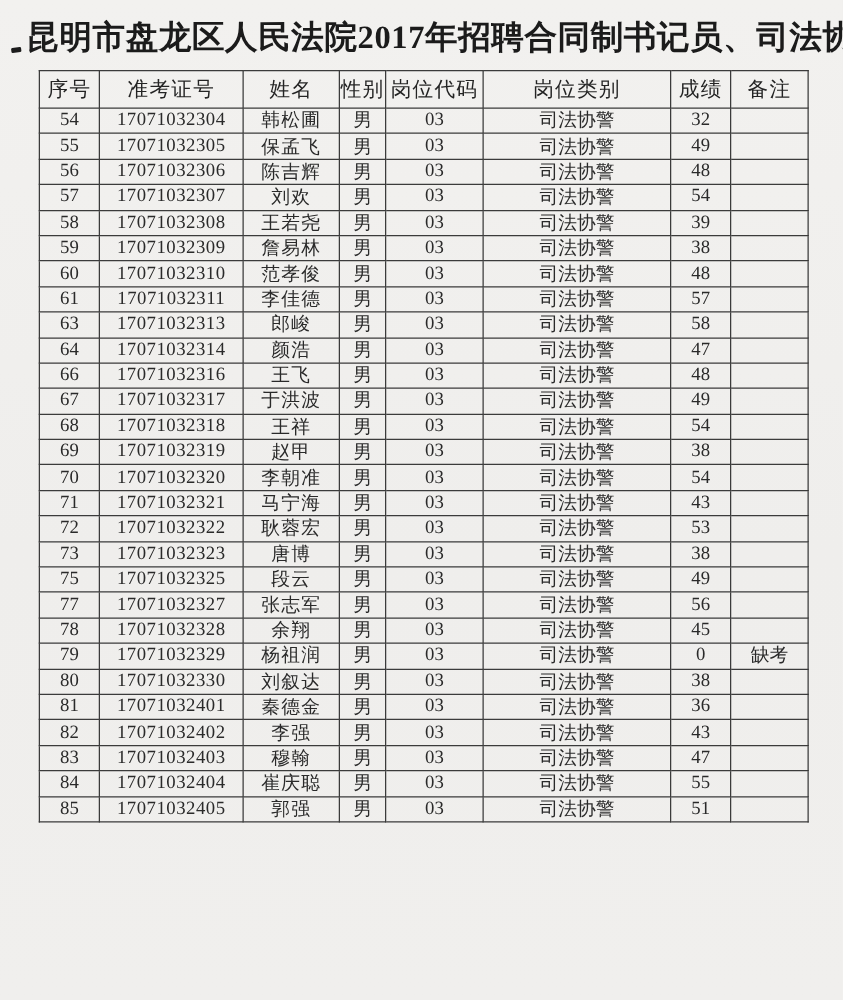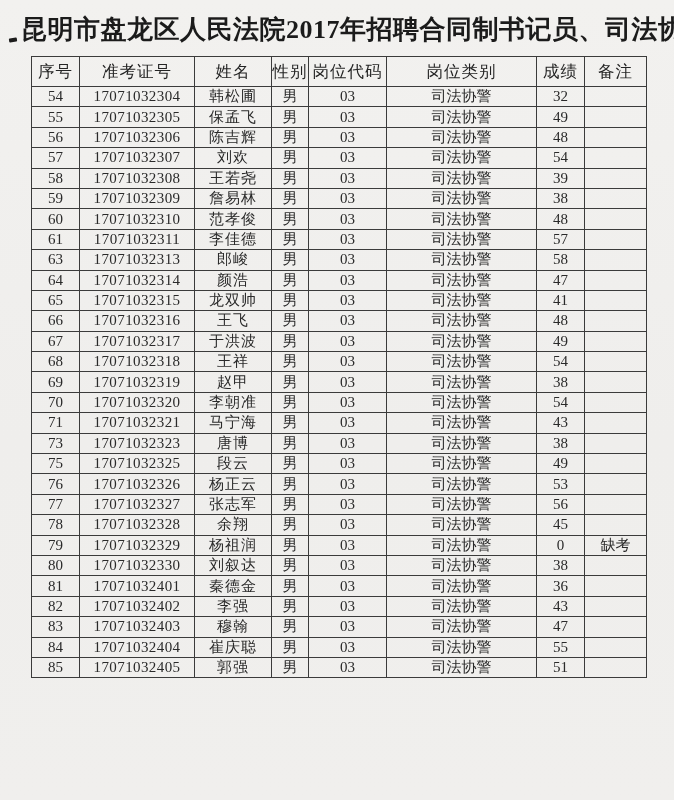--- a/index.html
+++ b/index.html
@@ -206,30 +206,20 @@
           <td class="cell-index">64</td>
           <td class="cell-ticket-number">17071032314</td>
           <td class="cell-name">颜浩</td>
           <td class="cell-gender">男</td>
           <td class="cell-position-code">03</td>
           <td class="cell-position-category">司法协警</td>
           <td class="cell-score">47</td>
           <td class="cell-remark"></td>
         </tr>
         <tr>
-          <td class="cell-index">65</td>
-          <td class="cell-ticket-number">17071032315</td>
-          <td class="cell-name">龙双帅</td>
-          <td class="cell-gender">男</td>
-          <td class="cell-position-code">03</td>
-          <td class="cell-position-category">司法协警</td>
-          <td class="cell-score">41</td>
-          <td class="cell-remark"></td>
-        </tr>
-        <tr>
           <td class="cell-index">66</td>
           <td class="cell-ticket-number">17071032316</td>
           <td class="cell-name">王飞</td>
           <td class="cell-gender">男</td>
           <td class="cell-position-code">03</td>
           <td class="cell-position-category">司法协警</td>
           <td class="cell-score">48</td>
           <td class="cell-remark"></td>
         </tr>
         <tr>
@@ -276,47 +266,47 @@
           <td class="cell-index">71</td>
           <td class="cell-ticket-number">17071032321</td>
           <td class="cell-name">马宁海</td>
           <td class="cell-gender">男</td>
           <td class="cell-position-code">03</td>
           <td class="cell-position-category">司法协警</td>
           <td class="cell-score">43</td>
           <td class="cell-remark"></td>
         </tr>
         <tr>
+          <td class="cell-index">72</td>
+          <td class="cell-ticket-number">17071032322</td>
+          <td class="cell-name">耿蓉宏</td>
+          <td class="cell-gender">男</td>
+          <td class="cell-position-code">03</td>
+          <td class="cell-position-category">司法协警</td>
+          <td class="cell-score">53</td>
+          <td class="cell-remark"></td>
+        </tr>
+        <tr>
           <td class="cell-index">73</td>
           <td class="cell-ticket-number">17071032323</td>
           <td class="cell-name">唐博</td>
           <td class="cell-gender">男</td>
           <td class="cell-position-code">03</td>
           <td class="cell-position-category">司法协警</td>
           <td class="cell-score">38</td>
           <td class="cell-remark"></td>
         </tr>
         <tr>
           <td class="cell-index">75</td>
           <td class="cell-ticket-number">17071032325</td>
           <td class="cell-name">段云</td>
           <td class="cell-gender">男</td>
           <td class="cell-position-code">03</td>
           <td class="cell-position-category">司法协警</td>
           <td class="cell-score">49</td>
-          <td class="cell-remark"></td>
-        </tr>
-        <tr>
-          <td class="cell-index">76</td>
-          <td class="cell-ticket-number">17071032326</td>
-          <td class="cell-name">杨正云</td>
-          <td class="cell-gender">男</td>
-          <td class="cell-position-code">03</td>
-          <td class="cell-position-category">司法协警</td>
-          <td class="cell-score">53</td>
           <td class="cell-remark"></td>
         </tr>
         <tr>
           <td class="cell-index">77</td>
           <td class="cell-ticket-number">17071032327</td>
           <td class="cell-name">张志军</td>
           <td class="cell-gender">男</td>
           <td class="cell-position-code">03</td>
           <td class="cell-position-category">司法协警</td>
           <td class="cell-score">56</td>

